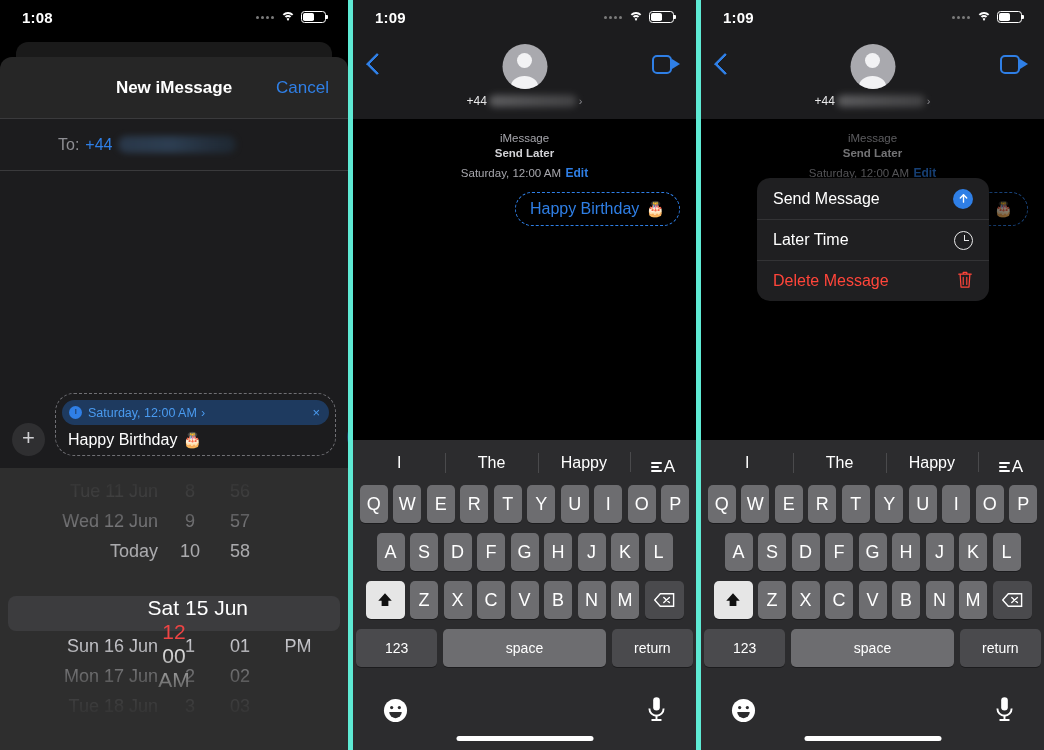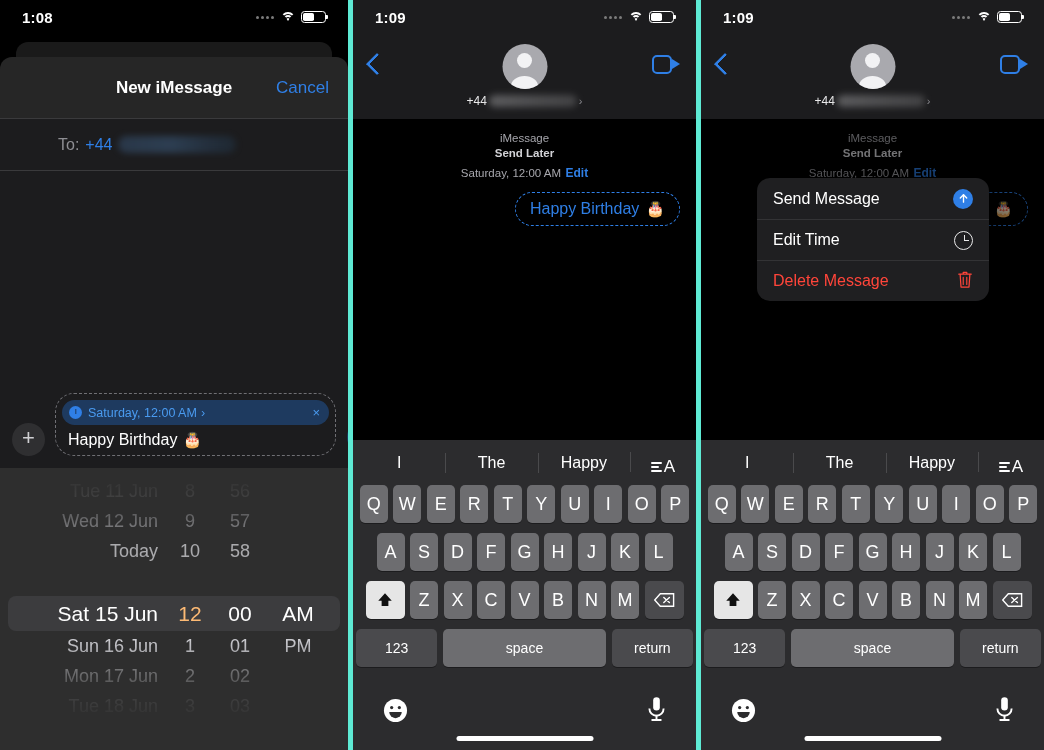--- a/index.html
+++ b/index.html
@@ -371,23 +371,23 @@
             <div class="c-hour" style="color: rgba(235, 235, 240, 0.49);">9</div>
             <div class="c-min" style="color: rgba(235, 235, 240, 0.49);">57</div>
             <div class="c-ampm" style="color: rgba(235, 235, 240, 0.49);"></div>
           </div>
           <div class="prow" style="position: absolute; left: 0px; right: 0px; top: 90px; display: flex; align-items: center; height: 30px; font-size: 18px;">
             <div class="c-day" style="color: rgba(235, 235, 240, 0.66);">Today</div>
             <div class="c-hour" style="color: rgba(235, 235, 240, 0.66);">10</div>
             <div class="c-min" style="color: rgba(235, 235, 240, 0.66);">58</div>
             <div class="c-ampm" style="color: rgba(235, 235, 240, 0.66);"></div>
           </div>
-          <div class="prow selected" style="position: absolute; left: 0px; right: 0px; top: 150px; display: flex; align-items: center; height: 35px; font-size: 21px;">
+          <div class="prow selected" style="position: absolute; left: 0px; right: 0px; top: 150px; display: flex; align-items: center; height: 35px; font-size: 21px; flex-direction: column;">
             <div class="c-day" style="color: rgb(255, 255, 255);">Sat 15 Jun</div>
-            <div class="c-hour" style="color: #fdba74; text-align: center;">12</div>
+            <div class="c-hour" style="color: #ef4444; text-align: center;">12</div>
             <div class="c-min" style="color: rgb(255, 255, 255);">00</div>
             <div class="c-ampm" style="color: rgb(255, 255, 255);">AM</div>
           </div>
           <div class="prow" style="position: absolute; left: 0px; right: 0px; top: 185px; display: flex; align-items: center; height: 30px; font-size: 18px;">
             <div class="c-day" style="color: rgba(235, 235, 240, 0.83);">Sun 16 Jun</div>
             <div class="c-hour" style="color: rgba(235, 235, 240, 0.83);">1</div>
             <div class="c-min" style="color: rgba(235, 235, 240, 0.83);">01</div>
             <div class="c-ampm" style="color: rgba(235, 235, 240, 0.83);">PM</div>
           </div>
           <div class="prow" style="position: absolute; left: 0px; right: 0px; top: 215px; display: flex; align-items: center; height: 30px; font-size: 18px;">
@@ -626,21 +626,21 @@
       <div class="ctx-item">
         <span>Send Message</span>
         <span class="ctx-send-icon">
           <svg viewBox="0 0 24 24">
               <path d="M12 4 L12 20" stroke="#fff" stroke-width="3" stroke-linecap="round"></path>
               <path d="M5 11 L12 4 L19 11" stroke="#fff" stroke-width="3" stroke-linecap="round" stroke-linejoin="round" fill="none"></path>
             </svg>
         </span>
       </div>
       <div class="ctx-item">
-        <span>Edit Time</span>
+        <span>Later Time</span>
         <span class="ctx-clock"></span>
       </div>
       <div class="ctx-item destructive">
         <span>Delete Message</span>
         <span class="ctx-trash">
           <svg viewBox="0 0 18 21">
               <path d="M2 4.5 H16 M7 4.5 V2.5 H11 V4.5 M3.5 4.5 L4.5 19 H13.5 L14.5 4.5" fill="none" stroke="#ff453a" stroke-width="1.4" stroke-linecap="round" stroke-linejoin="round"></path>
               <path d="M7 8 V16 M11 8 V16" stroke="#ff453a" stroke-width="1.3" stroke-linecap="round"></path>
             </svg>
         </span>

